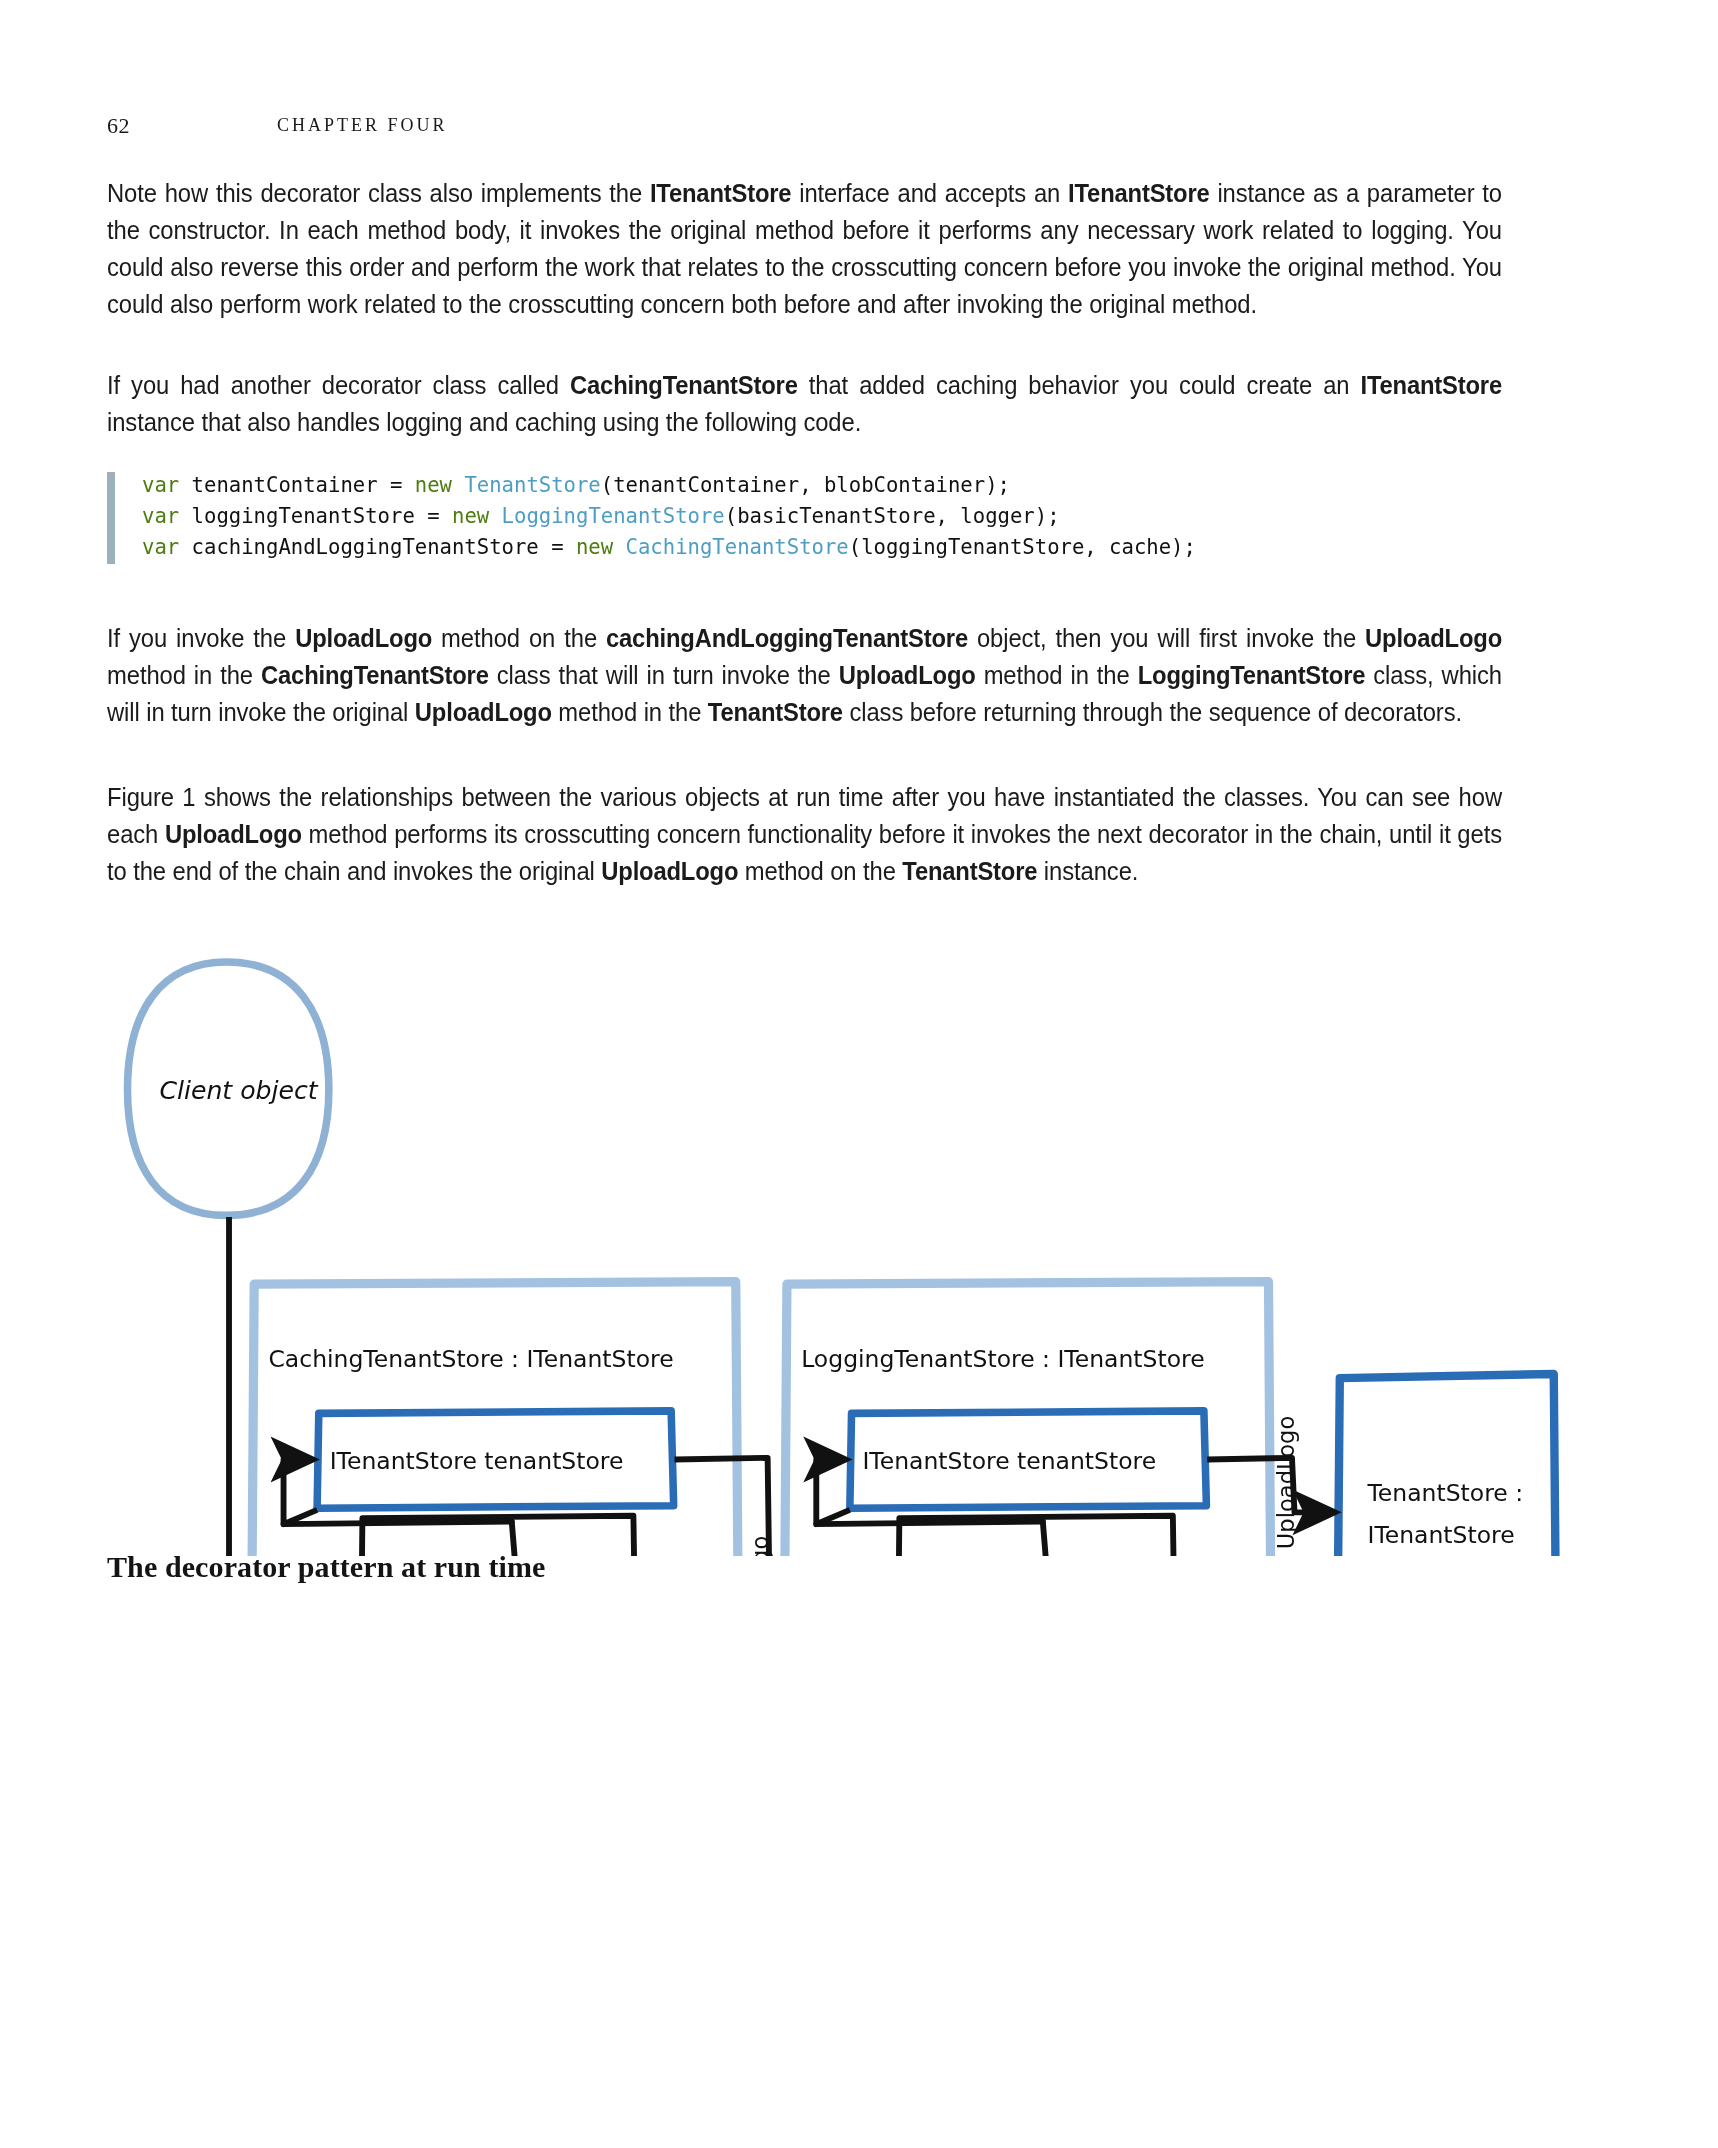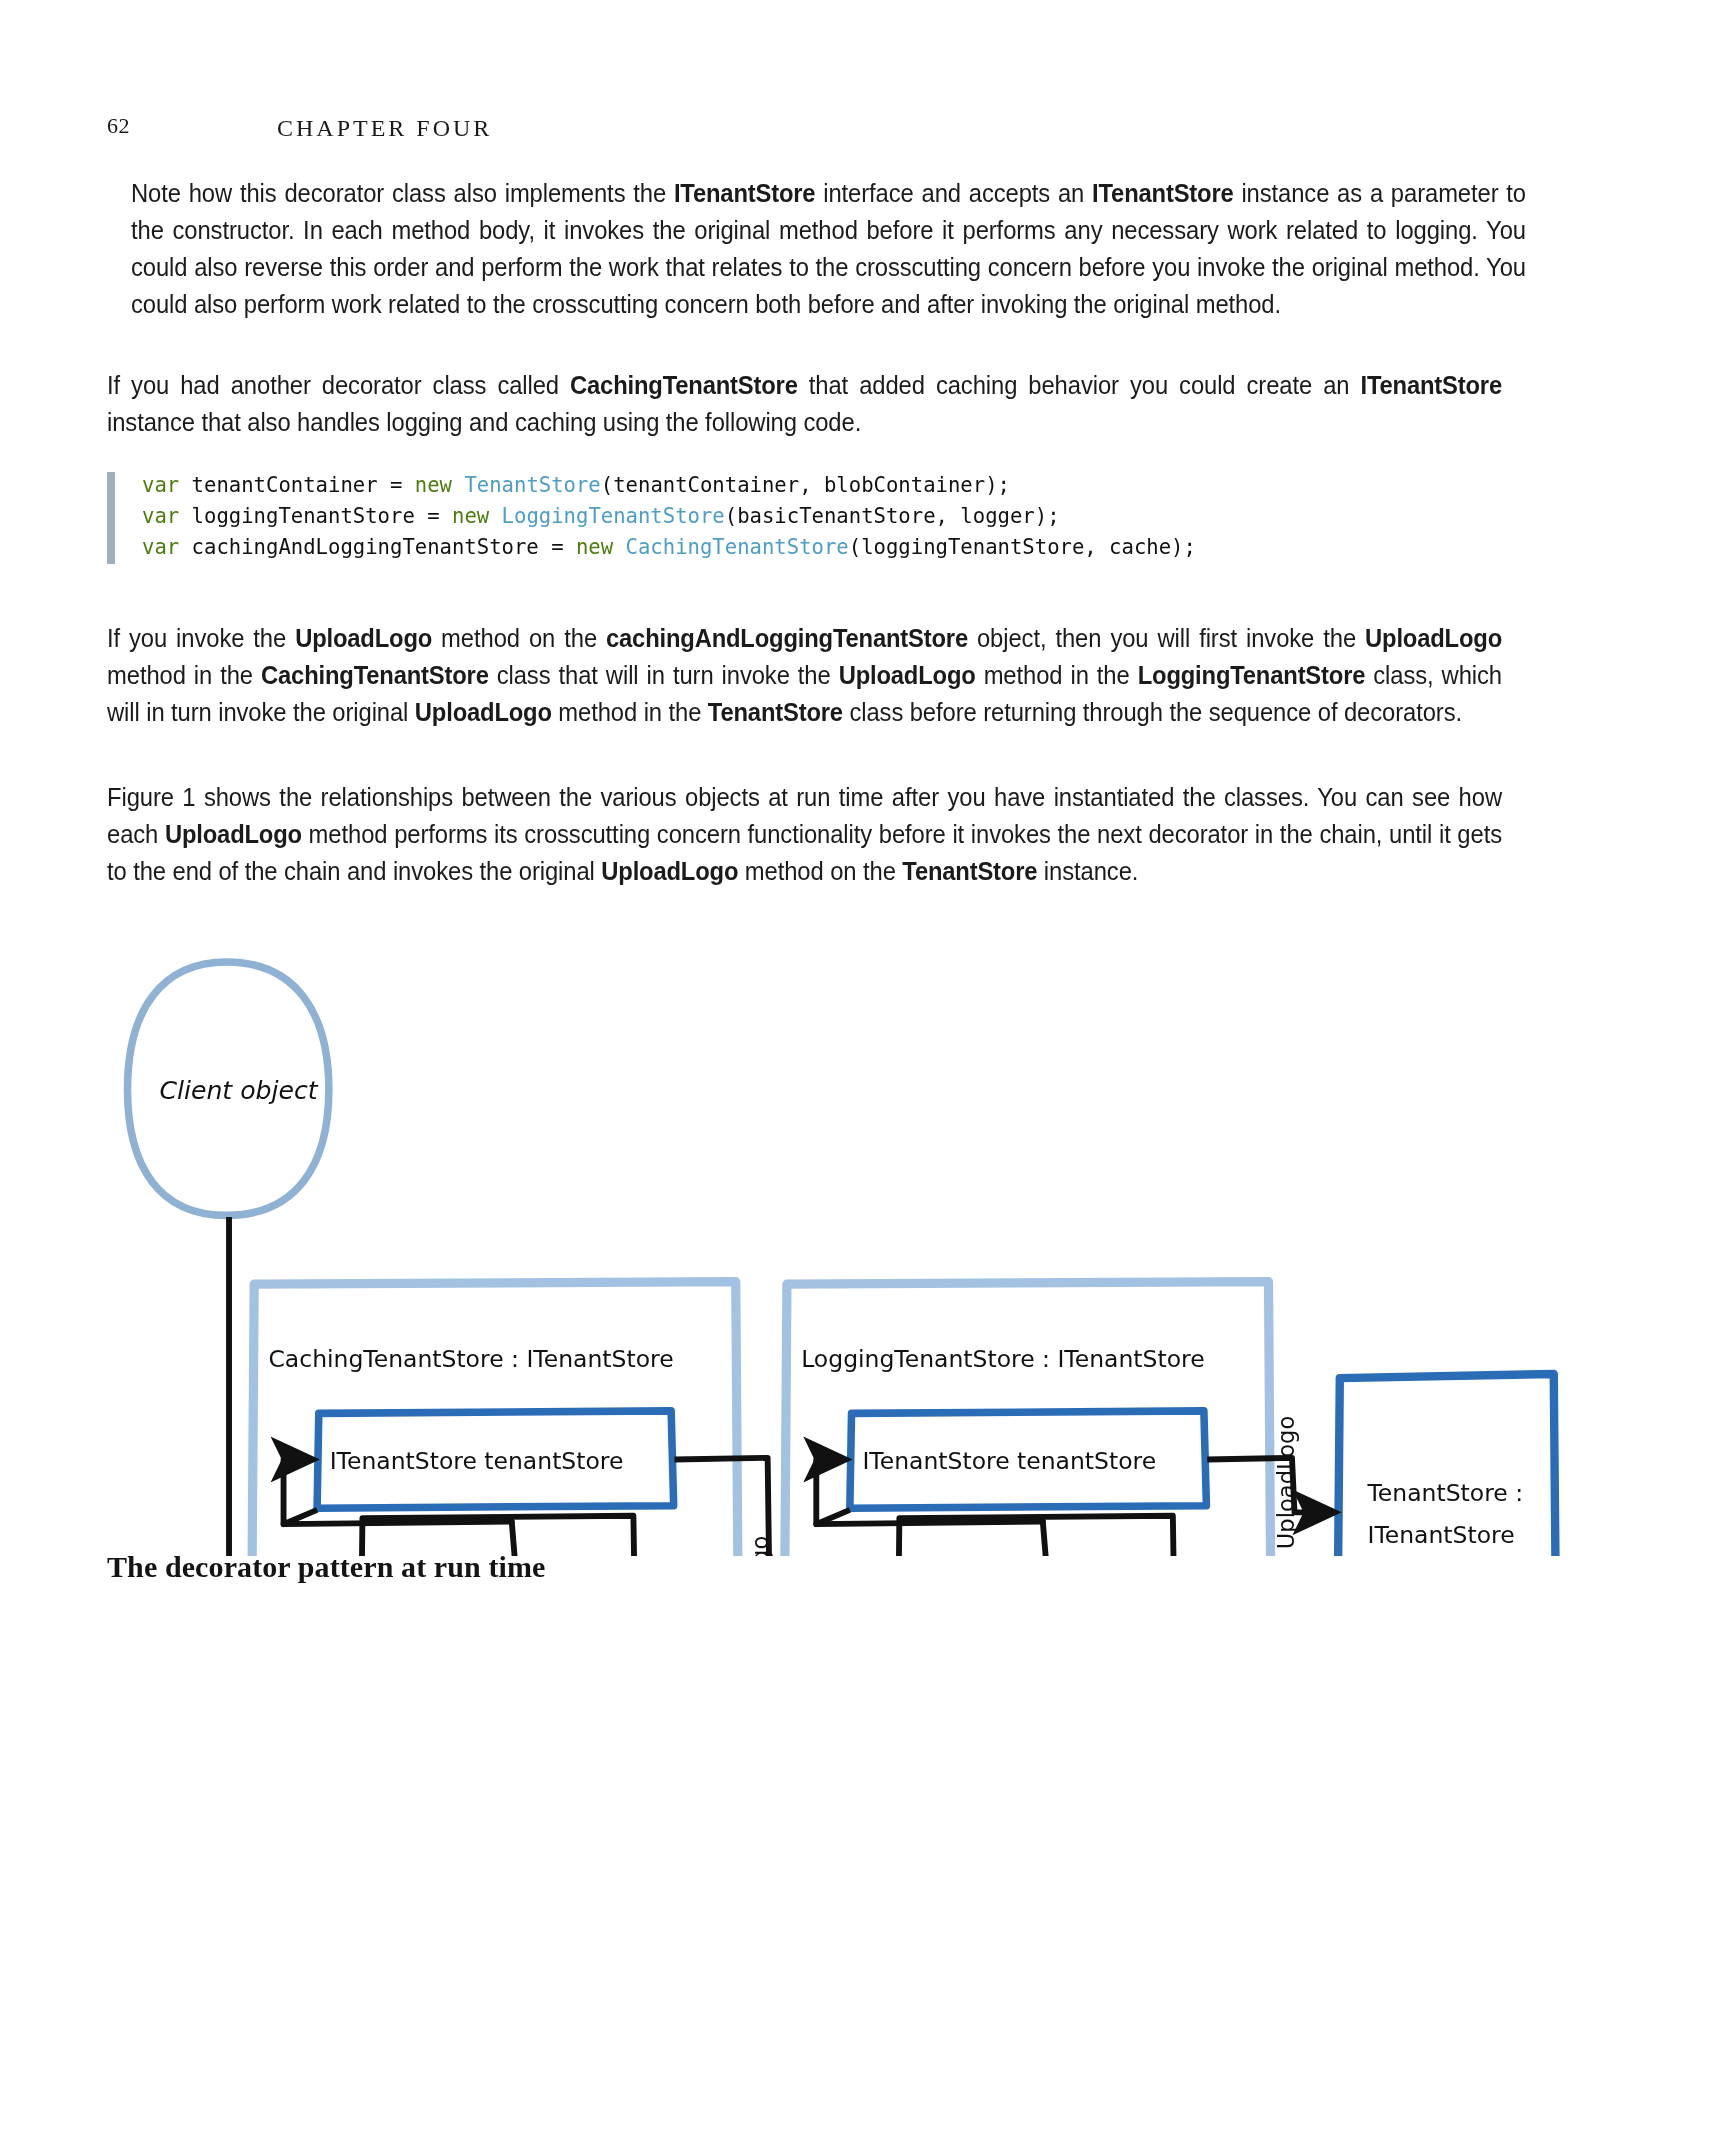--- a/index.html
+++ b/index.html
@@ -36,21 +36,21 @@
     font-family: "Liberation Serif", serif;
     font-size: 22px;
     color: #1a1a1a;
     letter-spacing: 0.4px;
   }
   .chapter-label {
     position: absolute;
     left: 170px;
     top: 1.7px;
     font-family: "Liberation Serif", serif;
-    font-size: 24px;
+    font-size: 18px;
     color: #1a1a1a;
     letter-spacing: 3px;
     font-variant: small-caps;
     text-transform: uppercase;
   }
   p.body {
     margin: 0 0 17px 0;
     font-family: "Liberation Sans", sans-serif;
     font-size: 25.6px;
     line-height: 37px;
@@ -58,21 +58,21 @@
     text-align: justify;
     font-stretch: condensed;
     transform: scaleX(0.93);
     transform-origin: left top;
     width: 1500px;
     letter-spacing: -0.1px;
   }
   p.body:last-child { margin-bottom: 0; }
   p.body b { font-weight: 700; letter-spacing: -0.2px; }
 
-  .para-block-1 { position: absolute; left: 107px; top: 175px; width: 1395px; margin-left: 24px; }
+  .para-block-1 { position: absolute; left: 107px; top: 175px; width: 1395px; }
   .para-block-2 { position: absolute; left: 107px; top: 367px; width: 1395px; }
   .para-block-3 { position: absolute; left: 107px; top: 620px; width: 1395px; }
   .para-block-4 { position: absolute; left: 107px; top: 779px; width: 1395px; }
 
   
   .codeblock {
     position: absolute;
     left: 107px;
     top: 470px;
     width: 1426px;

